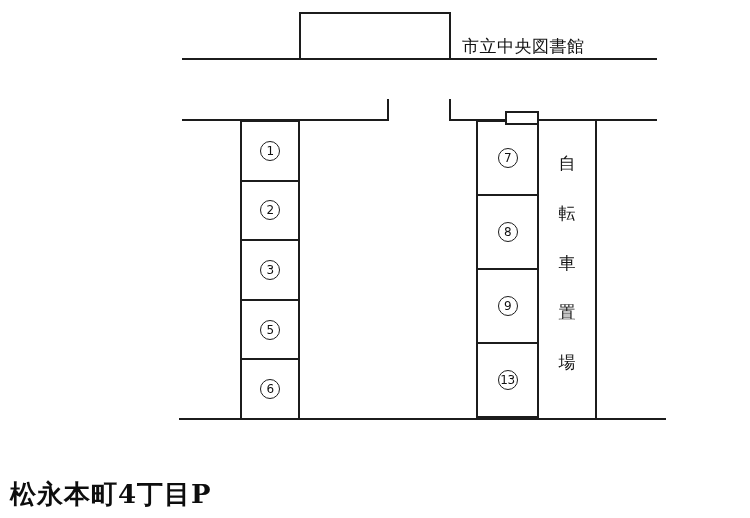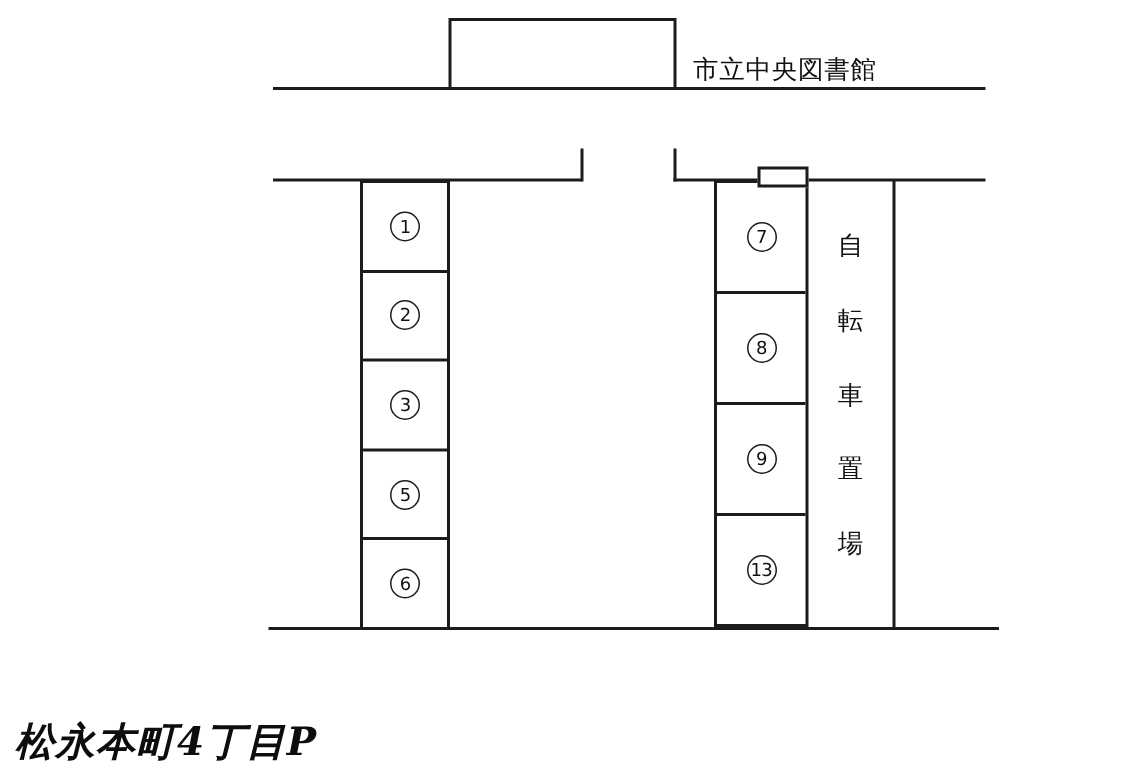--- a/index.html
+++ b/index.html
@@ -117,21 +117,20 @@
   .lot-title {
     position: absolute;
     left: 10px;
     top: 477px;
     font-family: "DejaVu Serif", serif;
     font-weight: bold;
     font-size: 26px;
     letter-spacing: 1px;
     color: #0d0d0d;
     white-space: nowrap;
-    font-style: italic;
   }
 </style>
 </head>
 <body>
 
 <div class="canvas">
 
   <div class="building"></div>
   <div class="library-label">市立中央図書館</div>
 

